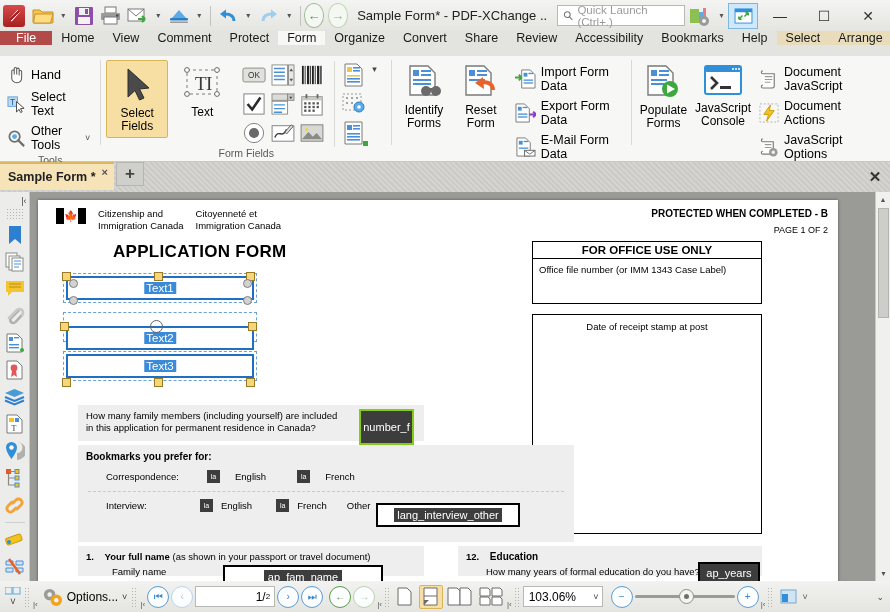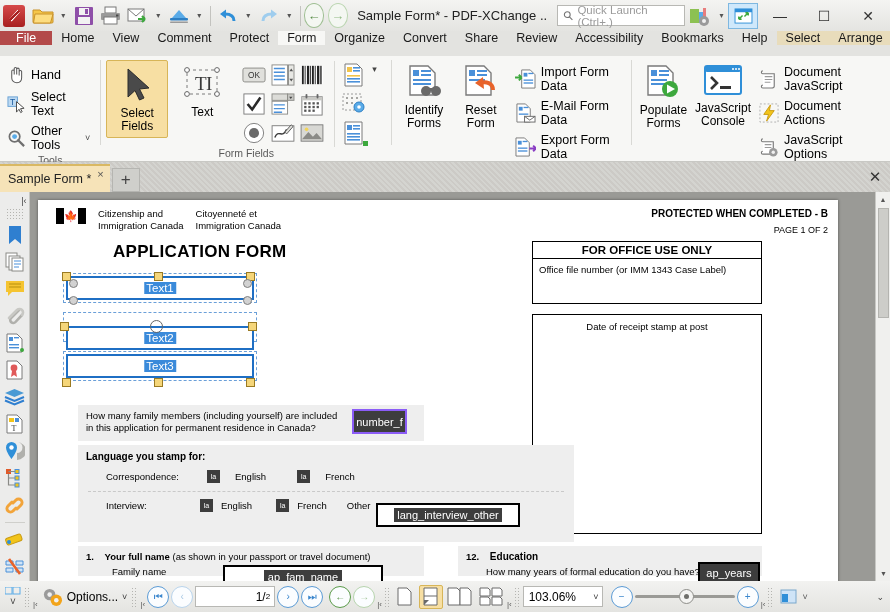--- a/index.html
+++ b/index.html
@@ -60,22 +60,22 @@
   .smallitem { display:flex; align-items:center; gap:5px; padding:2px 5px 2px 2px; border-radius:2px; font-size:12.5px;}
   .bigbtn { width:62px; display:flex; flex-direction:column; align-items:center; gap:2px;
             padding:4px 2px; border-radius:2px; font-size:12px; text-align:center; line-height:1.12; }
   .bigbtn.active { background:#f7dfa3; border:1px solid #d7b558; }
   .iconwrap { display:flex; align-items:center; justify-content:center; }
   .fieldgrid { display:grid; grid-template-columns:repeat(3,28px); grid-template-rows:repeat(3,28px); gap:1px; }
   .fieldcell { display:flex; align-items:center; justify-content:center; border-radius:2px; }
   .col2 { display:flex; flex-direction:column; gap:1px; }
 
   
-  .doctabs { flex:0 0 30px; background:#d8d8d4; display:flex; align-items:flex-end; position:relative;
-             background-image:repeating-linear-gradient(45deg,#d4d4d0 0 2px,#cccac6 2px 4px); }
+  .doctabs { flex:0 0 30px; background:#d8d8d4; display:flex; position:relative;
+             background-image:repeating-linear-gradient(45deg,#d4d4d0 0 2px,#cccac6 2px 4px);font-weight:bold; }
   .doctab { height:28px; background:#f6e3b8; border-top:2px solid #d9b863; display:flex; align-items:center;
             padding:0 6px 0 8px; gap:6px; font-size:12.5px; color:#222; }
   .doctab .x { font-size:11px; color:#555; align-self:flex-start; margin-top:2px; }
   .newtab { width:28px;height:24px;background:#cfcfcb;border:1px solid #b5b5b1;display:flex;
             align-items:center;justify-content:center;font-size:17px;color:#444;margin-left:2px;}
   .doctabs .closeall { margin-left:auto; width:30px; height:30px; display:flex; align-items:center;
             justify-content:center; font-size:15px; color:#333; }
 
   
   .main { flex:1; display:flex; position:relative; overflow:hidden; background:#93938f; }
@@ -542,42 +542,42 @@
                   <rect x="9" y="11" width="10" height="1.4" fill="#4a90d9"></rect>
                   <rect x="9" y="14" width="10" height="1.4" fill="#4a90d9"></rect>
                   <path d="M0 9h7m0 0l-3-3m3 3l-3 3" stroke="#3da83d" stroke-width="2" fill="none"></path>
                 </svg>
             </span>
             <span>Import Form Data</span>
           </div>
           <div class="smallitem">
             <span class="iconwrap">
               <svg width="21" height="20" viewBox="0 0 22 21">
+                  <path d="M1 1h9l5 5v14H1z" fill="#fff" stroke="#7a7a7a"></path>
+                  <rect x="3" y="4" width="4" height="4" fill="#4a90d9"></rect>
+                  <rect x="8" y="4" width="5" height="1.4" fill="#4a90d9"></rect>
+                  <rect x="3" y="11" width="10" height="1.4" fill="#4a90d9"></rect>
+                  <rect x="3" y="14" width="10" height="1.4" fill="#4a90d9"></rect>
+                  <path d="M15 12h7m0 0l-3-3m3 3l-3 3" stroke="#8a3dc4" stroke-width="2" fill="none"></path>
+                </svg>
+            </span>
+            <span>Export Form Data</span>
+          </div>
+          <div class="smallitem">
+            <span class="iconwrap">
+              <svg width="21" height="20" viewBox="0 0 22 21">
                   <path d="M2 1h9l5 5v14H2z" fill="#fff" stroke="#7a7a7a"></path>
                   <rect x="4" y="4" width="4" height="4" fill="#4a90d9"></rect>
                   <rect x="9" y="4" width="5" height="1.4" fill="#4a90d9"></rect>
                   <rect x="4" y="11" width="10" height="1.4" fill="#4a90d9"></rect>
                   <rect x="10" y="14" width="11" height="6" fill="#fff" stroke="#6a6a6a"></rect>
                   <path d="M10 14l5.5 4 5.5-4" fill="none" stroke="#6a6a6a"></path>
                 </svg>
             </span>
             <span>E-Mail Form Data</span>
-          </div>
-          <div class="smallitem">
-            <span class="iconwrap">
-              <svg width="21" height="20" viewBox="0 0 22 21">
-                  <path d="M1 1h9l5 5v14H1z" fill="#fff" stroke="#7a7a7a"></path>
-                  <rect x="3" y="4" width="4" height="4" fill="#4a90d9"></rect>
-                  <rect x="8" y="4" width="5" height="1.4" fill="#4a90d9"></rect>
-                  <rect x="3" y="11" width="10" height="1.4" fill="#4a90d9"></rect>
-                  <rect x="3" y="14" width="10" height="1.4" fill="#4a90d9"></rect>
-                  <path d="M15 12h7m0 0l-3-3m3 3l-3 3" stroke="#8a3dc4" stroke-width="2" fill="none"></path>
-                </svg>
-            </span>
-            <span>Export Form Data</span>
           </div>
         </div>
       </div>
       <div class="grp-title">Form Data</div>
     </div>
     <div class="grp-sep"></div>
 
     <div class="grp">
       <div class="grp-body">
         <div class="bigbtn">
@@ -808,24 +808,24 @@
           <span class="fname">Text3</span>
         </div>
         <div class="hnd" style="left:24px;top:178px;"></div>
         <div class="hnd" style="left:116px;top:178px;"></div>
         <div class="hnd" style="left:208px;top:178px;"></div>
 
         <div class="qbox" style="left:40px;top:205px;width:346px;height:36px;padding:5px 8px;">
           <span style="white-space:pre-line;display:inline-block;width:268px;line-height:1.3;">How many family members (including yourself) are included
 in this application for permanent residence in Canada?</span>
         </div>
-        <div class="dkfield" style="position:absolute;left:314px;top:209px;width:55px;height:25px;border:2px solid #8b5cf6;">number_f</div>
+        <div class="dkfield" style="position:absolute;left:321px;top:209px;width:55px;height:36px;border:2px solid #84cc16;">number_f</div>
 
         <div class="qbox" style="left:40px;top:245px;width:496px;height:97px;">
-          <div style="font-weight:bold;font-size:10px;padding:6px 0 0 8px;">Language you stamp for:</div>
+          <div style="font-weight:bold;font-size:10px;padding:6px 0 0 8px;">Bookmarks you prefer for:</div>
 
           <div style="display:flex;align-items:center;gap:15px;padding:8px 0 0 28px;font-size:9.5px;">
             <span style="width:86px;">Correspondence:</span>
             <span class="chkmini">la</span>
             <span>English</span>
             <span class="chkmini" style="margin-left:16px">la</span>
             <span>French</span>
           </div>
           <div class="dotline" style="margin:8px 10px 0 10px;"></div>
           <div style="display:flex;align-items:center;gap:8px;padding:7px 0 0 28px;font-size:9.5px;">

